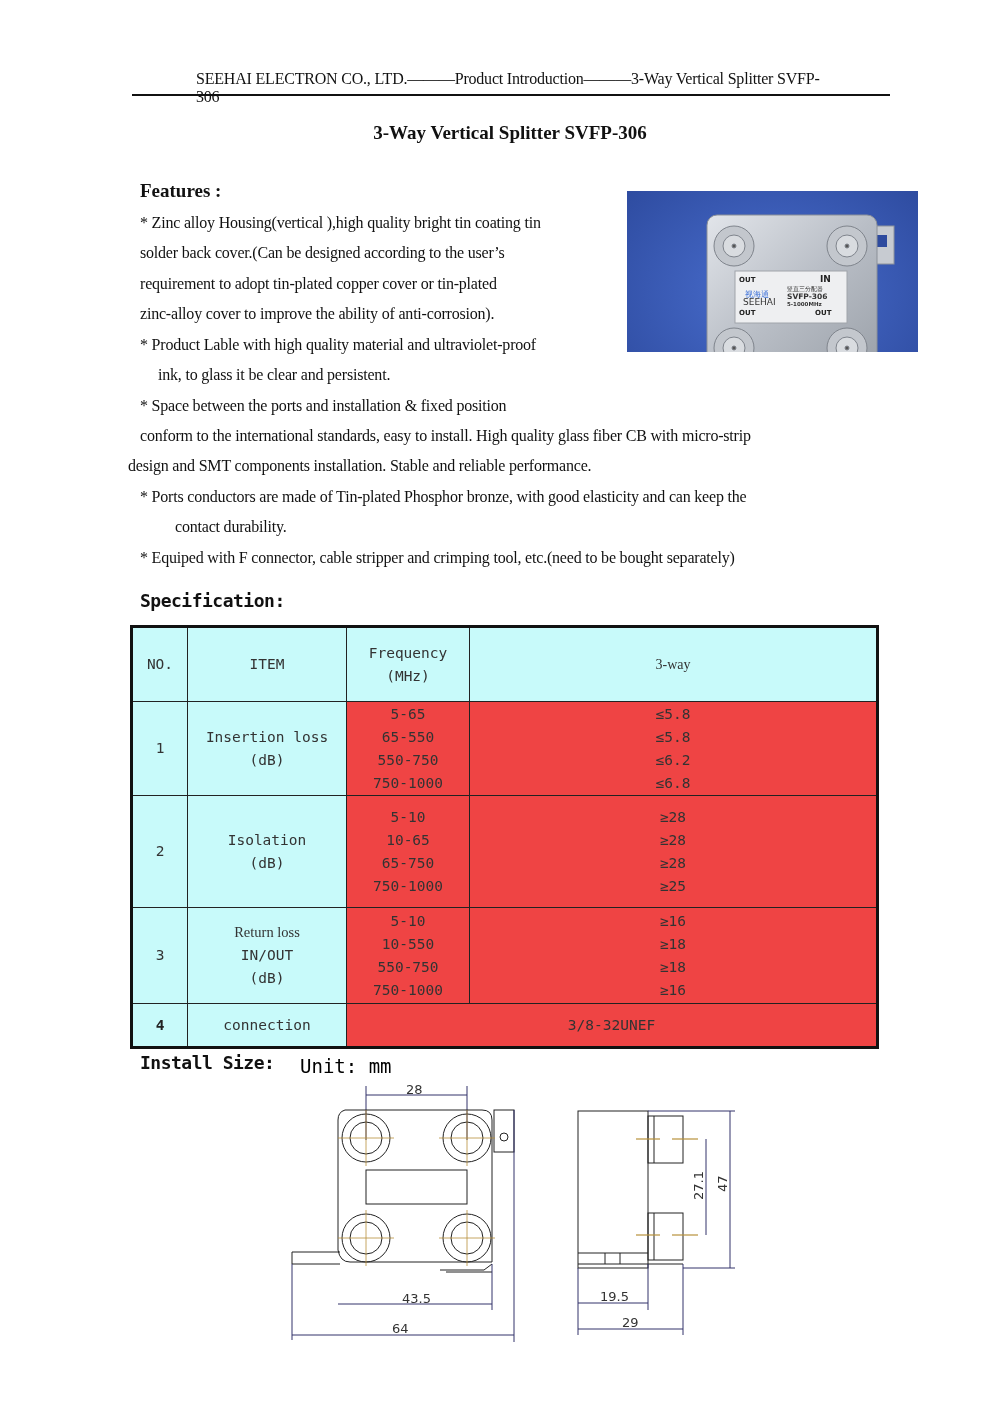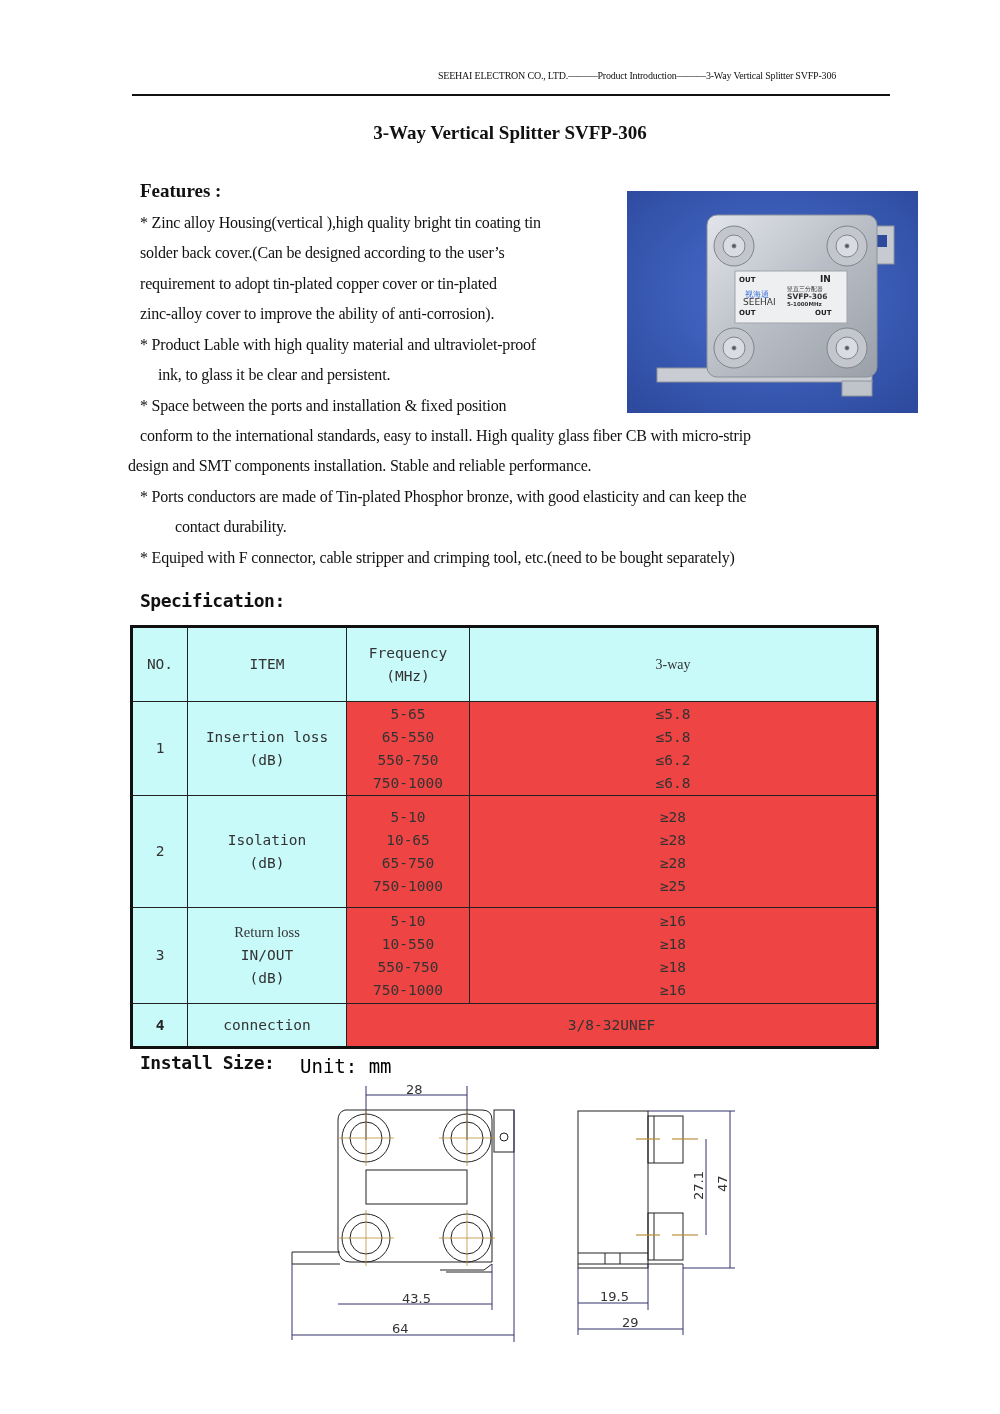--- a/index.html
+++ b/index.html
@@ -1,22 +1,22 @@
 <!DOCTYPE html>
 <html><head>
 <meta charset="utf-8">
 <style>
   html, body { margin:0; padding:0; background:#ffffff; }
   body { width:1000px; height:1414px; position:relative; overflow:hidden; color:#111; font-family:"Liberation Serif", serif; }
-  .header-line { position:absolute; left:196px; top:70px; width:640px; font-size:10px; text-align:right; letter-spacing:-0.2px; }
+  .header-line { position:absolute; left:196px; top:70px; width:640px; font-size:16px; text-align:left; letter-spacing:-0.2px; }
   .header-rule { position:absolute; left:132px; top:94px; width:758px; height:2px; background:#111; }
   .title { position:absolute; left:0; width:1020px; top:122px; text-align:center; font-size:19px; font-weight:bold; }
   .features-title { position:absolute; left:140px; top:180px; font-size:19px; font-weight:bold; }
   .feat { position:absolute; font-size:16px; white-space:nowrap; letter-spacing:-0.2px; }
-  .photo { position:absolute; left:627px; top:191px; width:291px; height:222px; background:#3c5fb8; overflow:hidden; }
+  .photo { position:absolute; left:627px; top:191px; width:291px; height:161px; background:#3c5fb8; overflow:hidden; }
   .spec-title { position:absolute; left:140px; top:590px; font-family:"DejaVu Sans Mono", monospace; font-weight:bold; font-size:18px; letter-spacing:-0.5px; }
   table.spec { position:absolute; left:130px; top:625px; width:749px; border-collapse:collapse; border:3px solid #111; font-family:"DejaVu Sans Mono", monospace; font-size:14.5px; color:#333;padding-left:44px; }
   table.spec td { border:1.5px solid #222; text-align:center; vertical-align:middle; padding:0; line-height:23px; }
   table.spec td.cyan { background:#c8fafa; }
   table.spec td.white { background:#ef4444;margin-top:44px; }
   .stack div { line-height:23px; }
   .install { position:absolute; left:140px; top:1052px; font-family:"DejaVu Sans Mono", monospace; font-weight:bold; font-size:18px; letter-spacing:-0.5px; }
   .unit { position:absolute; left:300px; top:1055px; font-family:"DejaVu Sans Mono", monospace; font-size:19px; color:#000000; }
   svg.drawing { position:absolute; left:0; top:0; }
   .dimtext { font-family:"DejaVu Sans", sans-serif; font-size:13px; fill:#333; }

